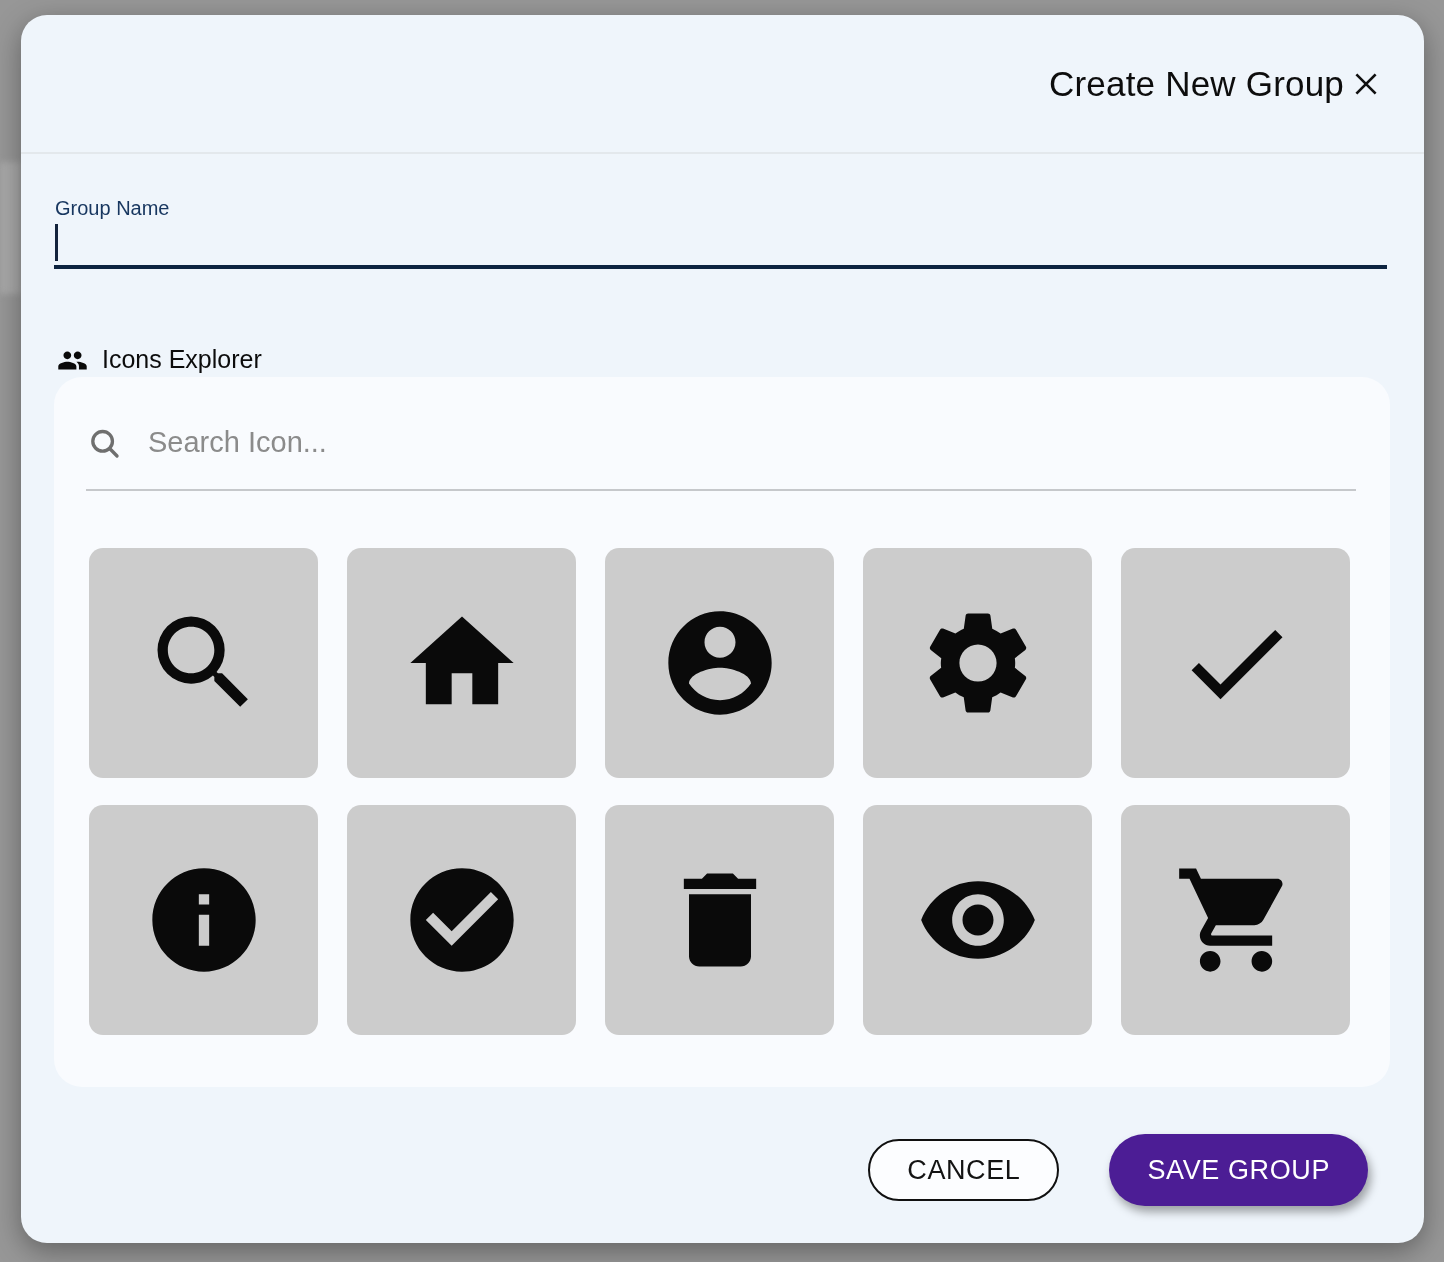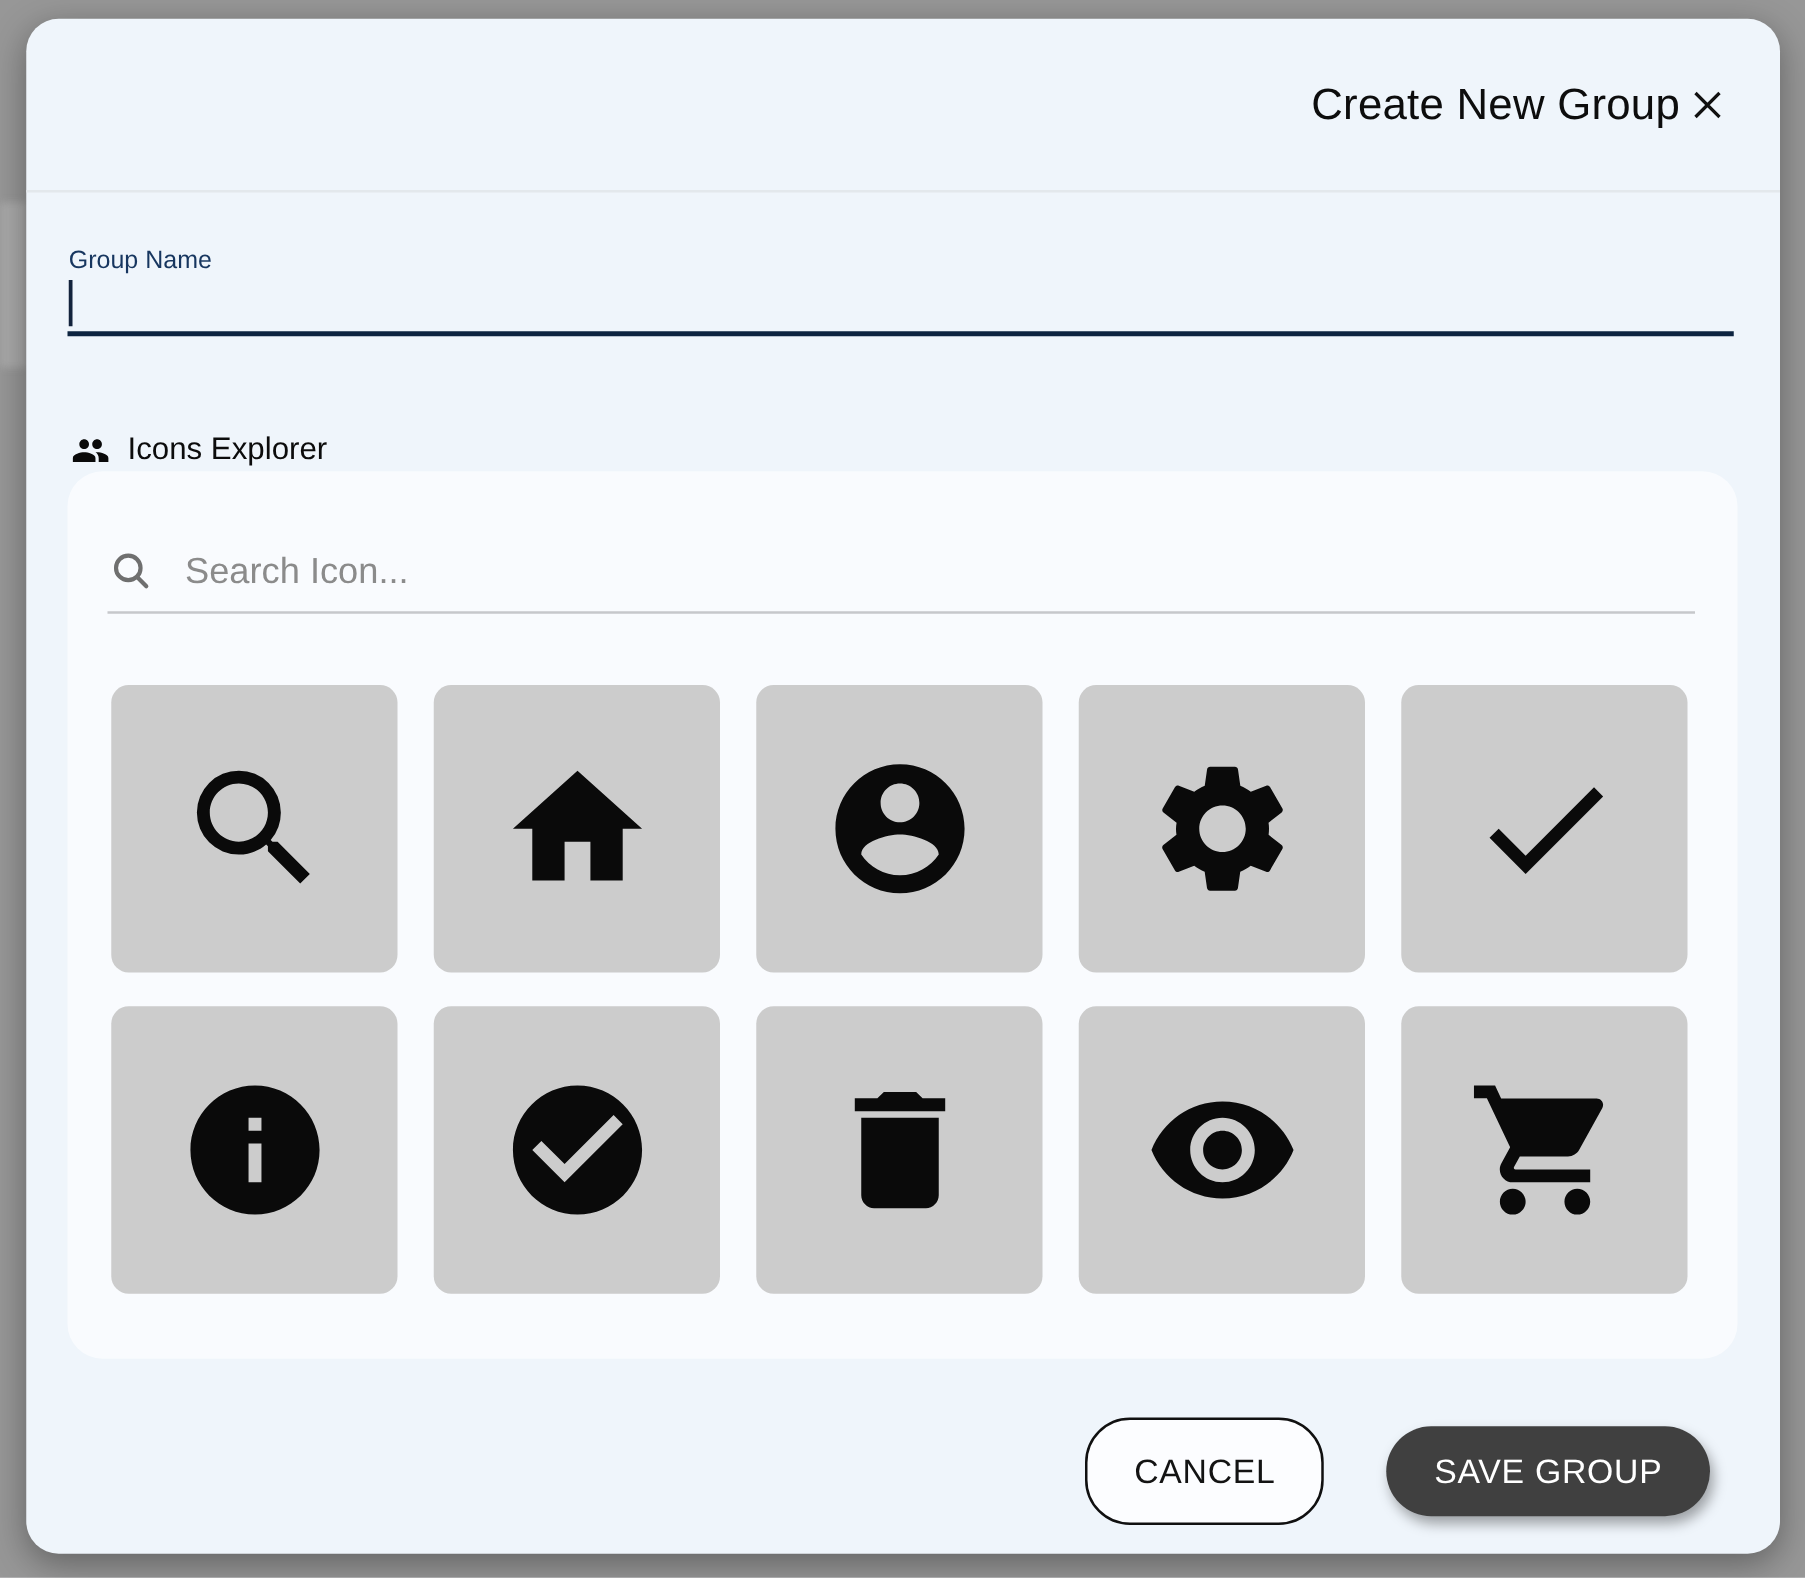--- a/index.html
+++ b/index.html
@@ -105,21 +105,21 @@
     width: 1336px; height: 710px;
     background: #f9fbfe;
     border-radius: 28px;
   }
   .search-row {
     position: absolute;
     left: 32px; right: 34px; top: 48px;
     height: 64px;
     border-bottom: 2px solid #c6c8cb;
     display: flex;
-    align-items: center;
+    align-items: flex-start;
     gap: 22px;
   }
   .search-row svg { flex: 0 0 auto; }
   .icon-search-input {
     flex: 1;
     border: none;
     outline: none;
     background: transparent;
     font-size: 29px;
     color: #555;
@@ -159,31 +159,31 @@
     font-family: inherit;
     font-size: 27px;
     letter-spacing: 0.6px;
     border-radius: 36px;
     cursor: pointer;
     display: flex;
     align-items: center;
     justify-content: center;
   }
   .btn-cancel {
-    height: 86px;
+    height: 62px;
     padding: 15px 37px;
     background: #fcfdff;
     border: 2.5px solid #101010;
     color: #131313;
     box-sizing: border-box;
   }
   .btn-save {
     height: 72px;
     padding: 0 38px;
-    background: #404040;
+    background: #4c1d95;
     border: none;
     color: #ffffff;
     box-shadow: 3px 6px 10px rgba(0,0,0,0.35);
   }
 </style>
 </head>
 <body>
 
 <div class="backdrop-artifact"></div>
 

